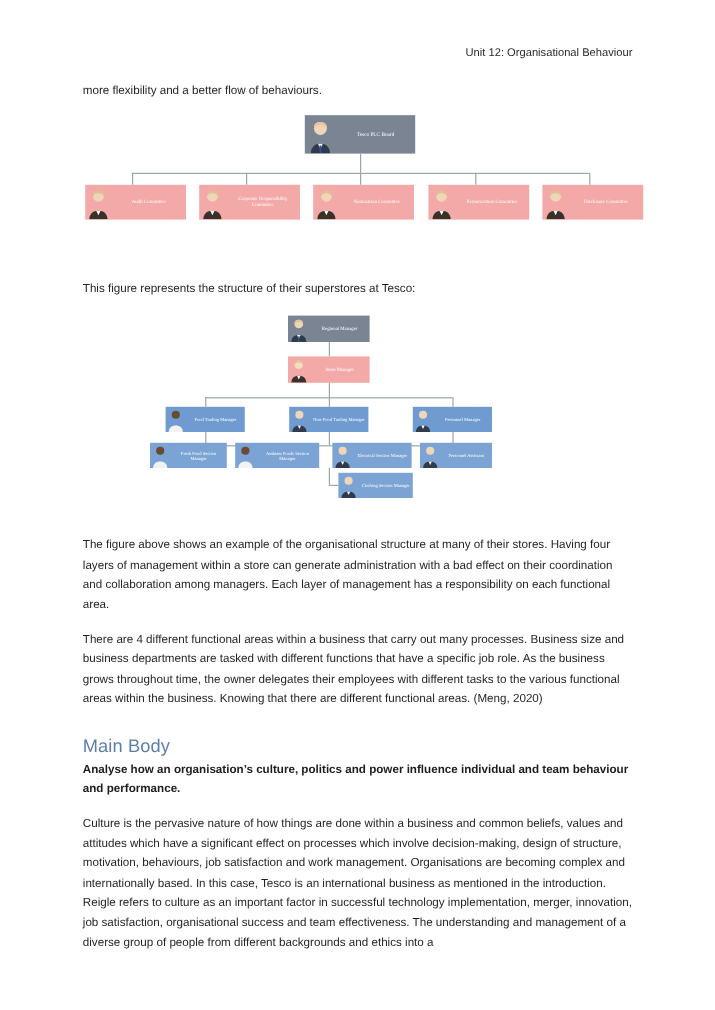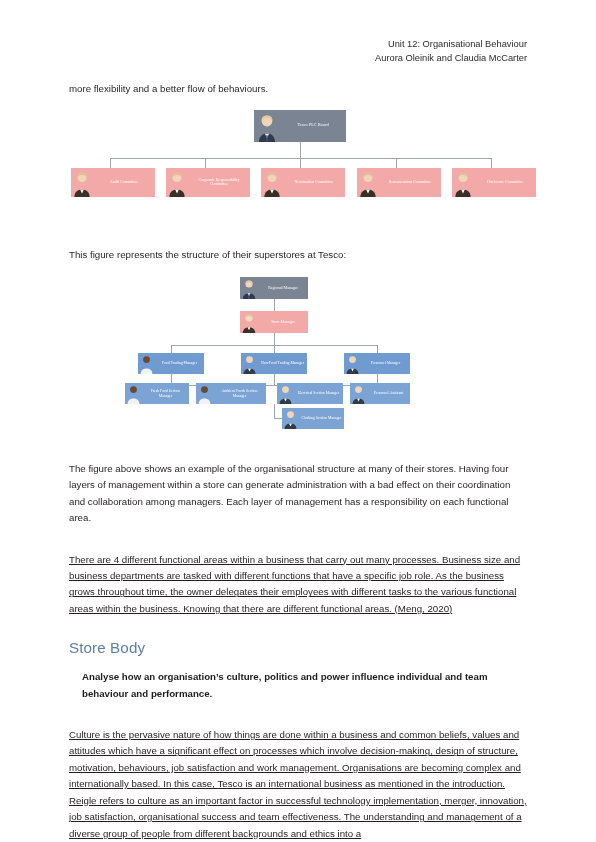--- a/index.html
+++ b/index.html
@@ -12,28 +12,28 @@
         padding:38px 69px 0 69px;}
 
   
   .doc-header{text-align:right;font-size:9.3px;line-height:13.6px;color:#2a2a2a;}
   .doc-header div{white-space:nowrap;}
 
   
   .para{font-size:9.7px;line-height:16.4px;color:#231f20;text-align:left;margin:0;}
   .lead{margin-top:16px;}
   .gap-a{margin-top:45px;}
-  .gap-b{margin-top:25px;text-decoration:underline;}
+  .gap-b{margin-top:13px;}
 
   h2.main-body{
     font-family:"Liberation Sans","DejaVu Sans",sans-serif;
     font-size:15.2px;font-weight:400;color:#5b7fa6;
     margin:22px 0 3px 0;letter-spacing:.1px;
   }
-  .bold-q{font-size:9.7px;line-height:16.4px;font-weight:700;color:#1d1d1d;margin:13px;}
+  .bold-q{font-size:9.7px;line-height:16.4px;font-weight:700;color:#1d1d1d;margin:0;}
 
   
   .chart{position:relative;margin:0 auto;}
   .chart1{width:458px;height:92px;margin-top:12px;}
   .chart2{width:330px;height:160px;margin-top:14px;margin-left:52px;}
 
   .node{
     position:absolute;box-sizing:border-box;display:flex;align-items:center;
     overflow:hidden;
   }
@@ -55,21 +55,20 @@
   
   .avatar svg{display:block;}
 </style>
 </head>
 <body>
 
 <div class="page">
 
   <div class="doc-header">
     <div>Unit 12: Organisational Behaviour</div>
-    <div>Aurora Oleinik and Claudia McCarter</div>
   </div>
 
   <p class="para lead">more flexibility and a better flow of behaviours.</p>
 
   <div class="chart chart1">
 
     <div class="node n-grey" style="left:185px;top:0px;width:92px;height:32px;">
       <span class="avatar">
         <svg width="26" height="32" viewBox="0 0 26 32">
           <circle cx="13" cy="11" r="5.4" fill="#f0d6b8"></circle>
@@ -280,19 +279,19 @@
         </svg>
       </span>
       <span class="lbl" style="font-size:3.8px;">Clothing Section Manager</span>
     </div>
   </div>
 
   <p class="para" style="margin-top:24px;">The figure above shows an example of the organisational structure at many of their stores. Having four layers of management within a store can generate administration with a bad effect on their coordination and collaboration among managers. Each layer of management has a responsibility on each functional area.</p>
 
   <p class="para gap-b">There are 4 different functional areas within a business that carry out many processes. Business size and business departments are tasked with different functions that have a specific job role. As the business grows throughout time, the owner delegates their employees with different tasks to the various functional areas within the business. Knowing that there are different functional areas. (Meng, 2020)</p>
 
-  <h2 class="main-body">Store Body</h2>
+  <h2 class="main-body">Main Body</h2>
 
   <p class="bold-q">Analyse how an organisation’s culture, politics and power influence individual and team behaviour and performance.</p>
 
   <p class="para gap-b">Culture is the pervasive nature of how things are done within a business and common beliefs, values and attitudes which have a significant effect on processes which involve decision-making, design of structure, motivation, behaviours, job satisfaction and work management. Organisations are becoming complex and internationally based. In this case, Tesco  is an international business as mentioned in the introduction. Reigle refers to culture as an important factor in successful technology implementation, merger, innovation, job satisfaction, organisational success and team effectiveness. The understanding and management of a diverse group of people from different backgrounds and ethics into a</p>
 
 </div>
 
 </body></html>

